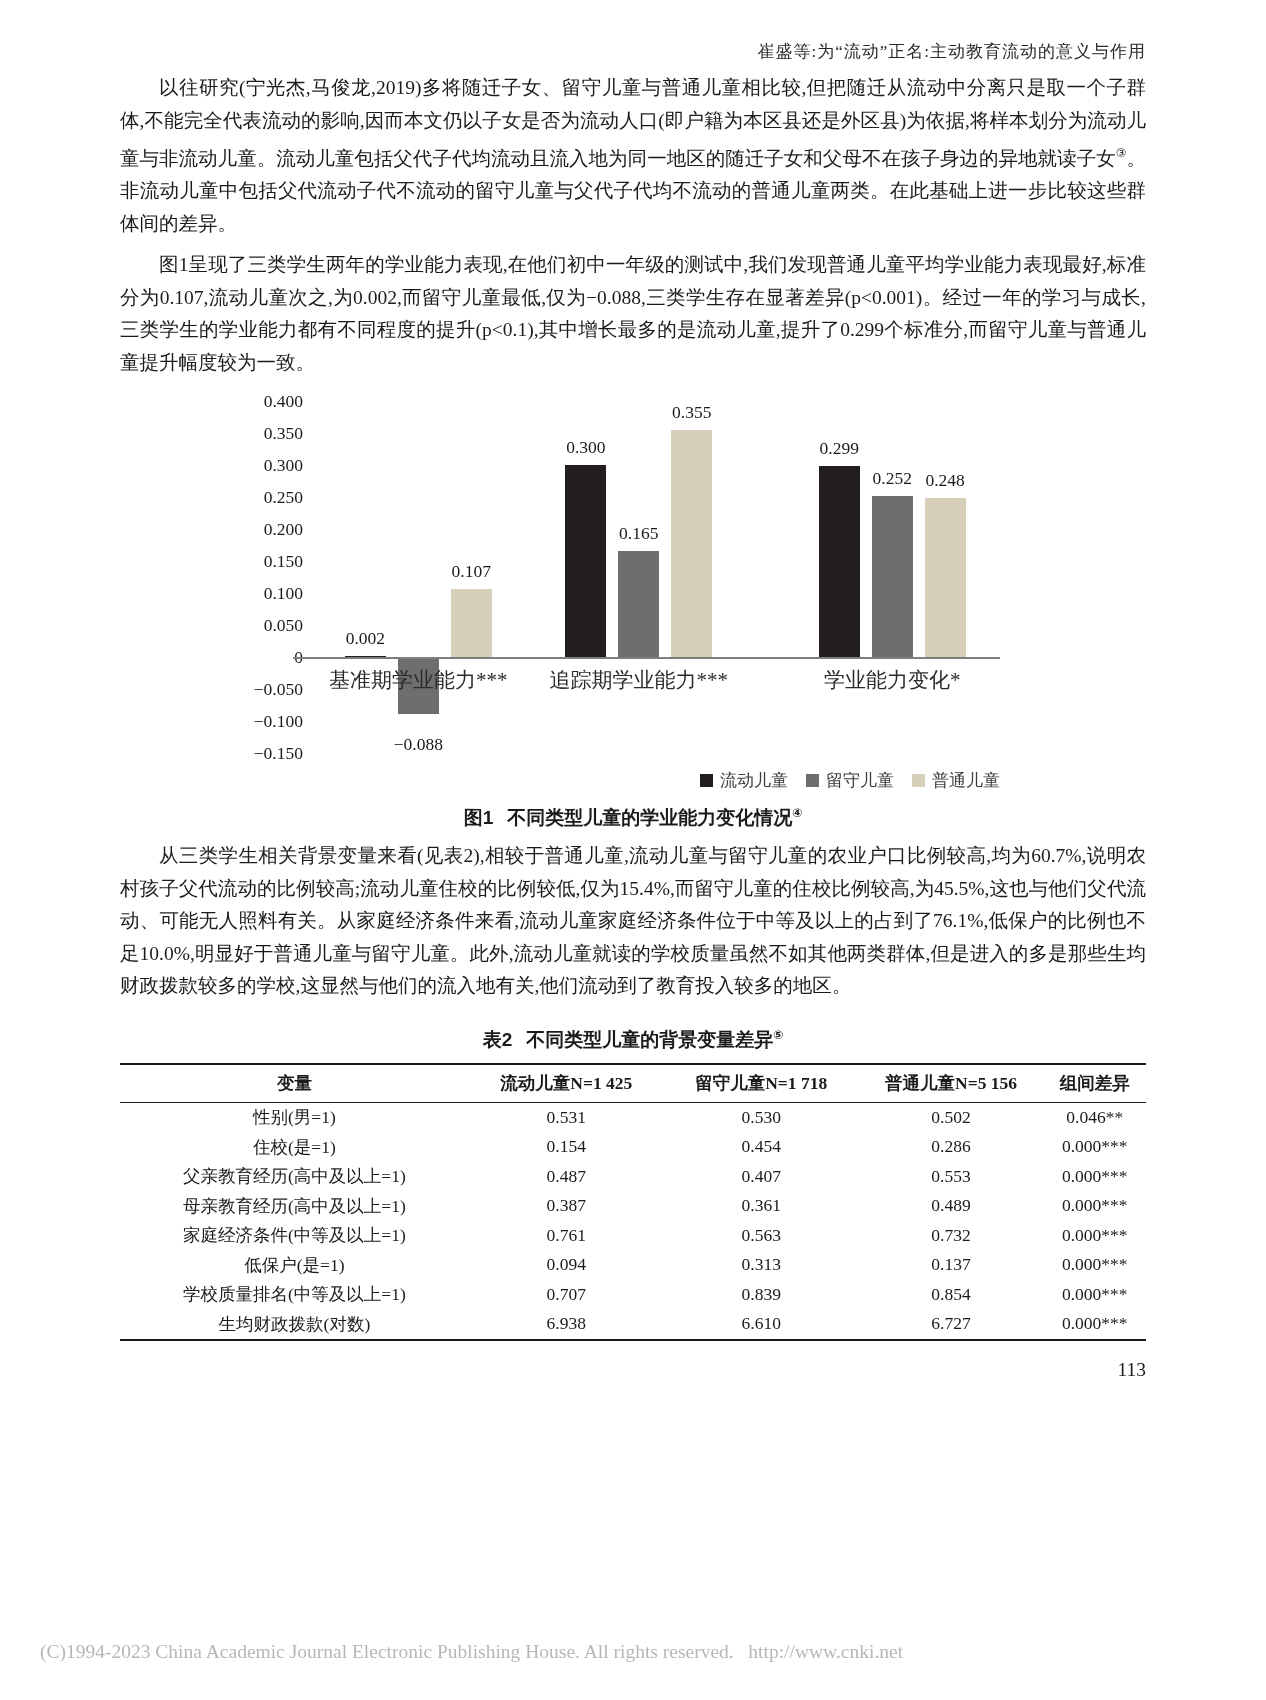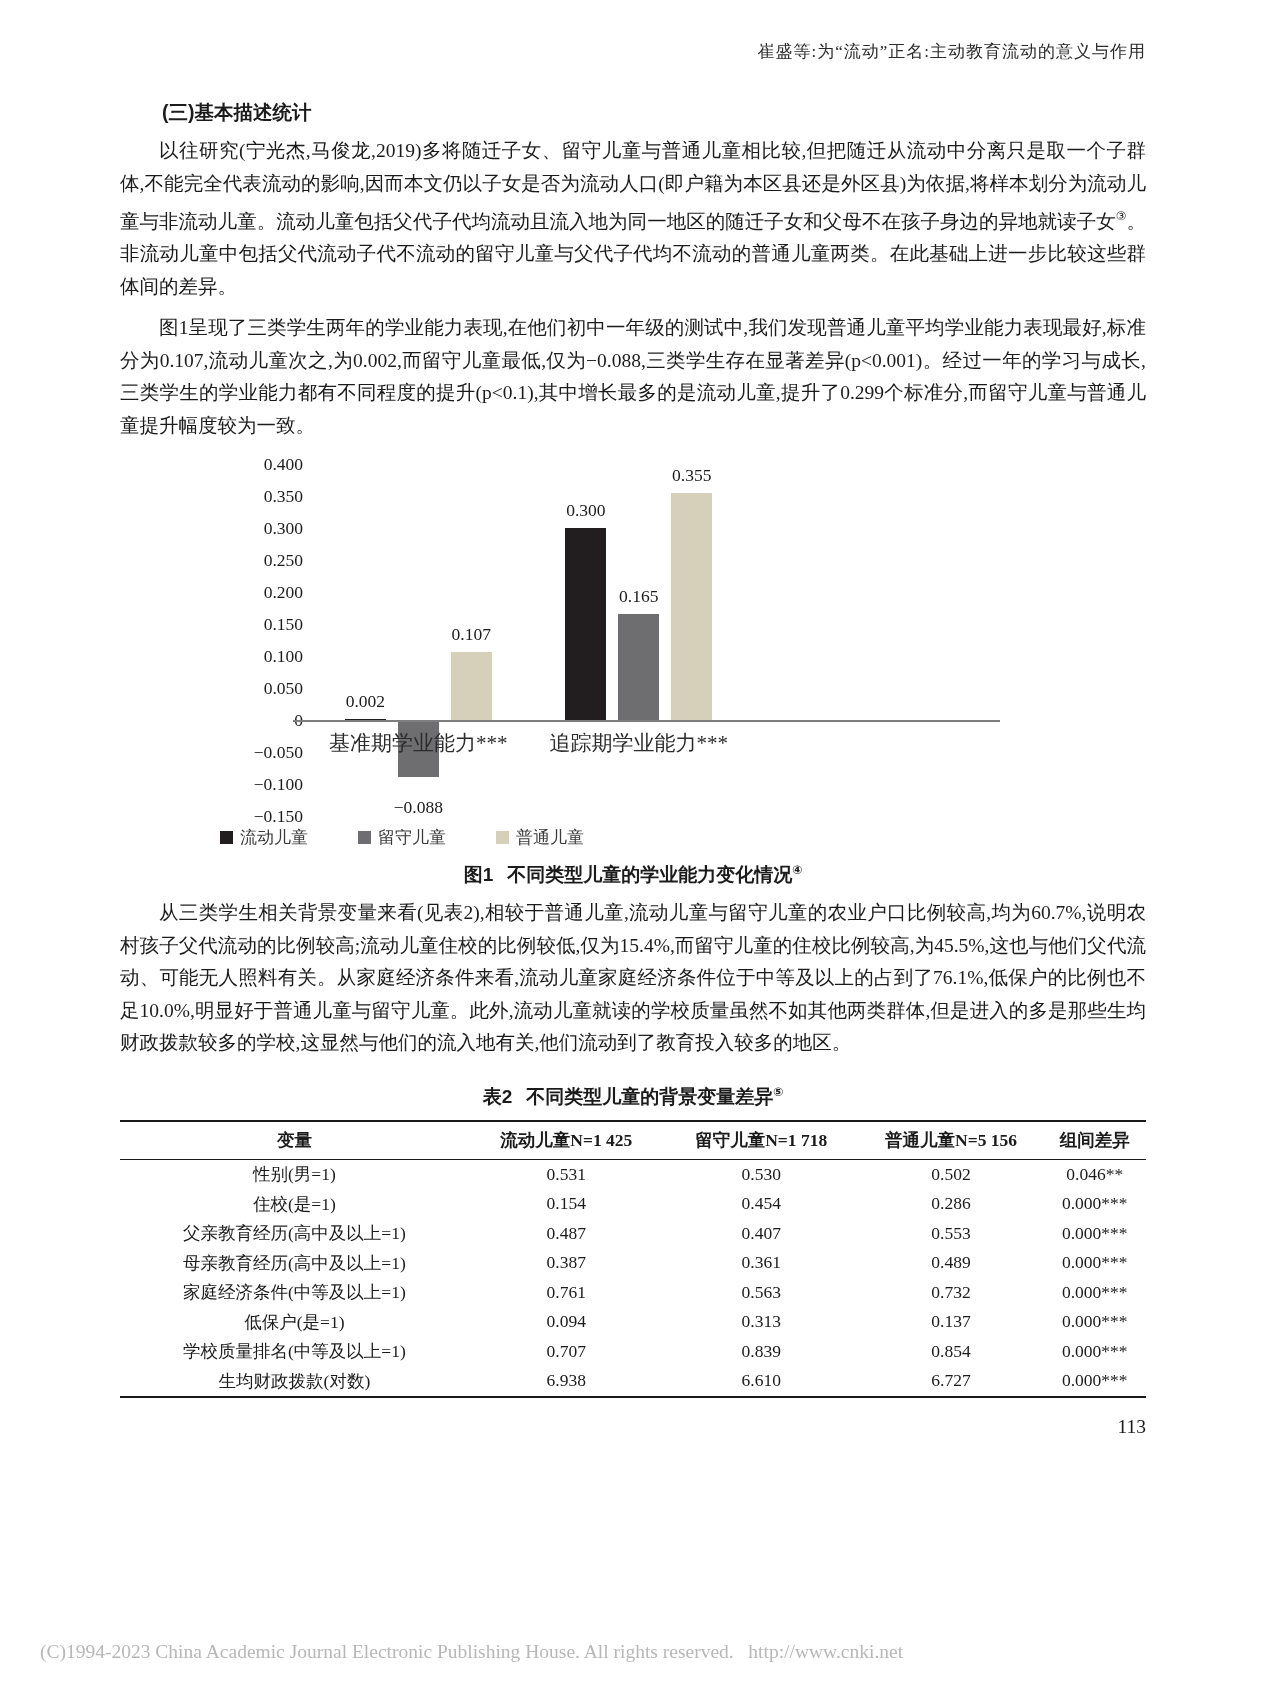--- a/index.html
+++ b/index.html
@@ -40,21 +40,21 @@
   .group { position:absolute; top:0; height:100%; width:21%; }
   .bar { position:absolute; z-index:1; }
   .vlabel {
     position:absolute; transform:translateX(-50%); z-index:4;
     font-size:17.5px; white-space:nowrap;
   }
   .cat {
     position:absolute; left:50%; transform:translateX(-50%); z-index:5;
     font-size:21px; white-space:nowrap; color:#2b2b2b;
   }
-  .legend { margin-left:100px; width:780px; margin-top:10px; display:flex; justify-content:flex-start; gap:50px; }
+  .legend { margin-left:100px; width:780px; margin-top:16px; display:flex; justify-content:flex-end; gap:18px; }
   .legend-item { display:flex; align-items:center; gap:7px; font-size:17px; color:#3a3a3a; }
   .swatch { width:13px; height:13px; display:inline-block; }
   .fig-caption {
     margin-top:13px; text-align:center;
     font-family:"Liberation Sans","DejaVu Sans",sans-serif; font-weight:700; font-size:19px;
   }
   .fig-caption .cap-text { margin-left:14px; }
 
   
   .table-caption {
@@ -78,21 +78,20 @@
     position:absolute; left:40px; top:1641px;
     font-size:19.5px; color:#b7b7b7; white-space:pre;
   }
 </style>
 </head>
 <body>
 
 <div class="content">
   <div class="running-head">崔盛等:为“流动”正名:主动教育流动的意义与作用</div>
 
-  <div class="section-heading">(三)基本描述统计</div>
 
   <p class="body"><span>以往研究(宁光杰,马俊龙,2019)多将随迁子女、留守儿童与普通儿童相比较,但把随迁从流动中分离只是取一个子群体,不能完全代表流动的影响,因而本文仍以子女是否为流动人口(即户籍为本区县还是外区县)为依据,将样本划分为流动儿童与非流动儿童。流动儿童包括父代子代均流动且流入地为同一地区的随迁子女和父母不在孩子身边的异地就读子女</span><sup class="note">③</sup><span>。非流动儿童中包括父代流动子代不流动的留守儿童与父代子代均不流动的普通儿童两类。在此基础上进一步比较这些群体间的差异。</span></p>
 
   <p class="body">图1呈现了三类学生两年的学业能力表现,在他们初中一年级的测试中,我们发现普通儿童平均学业能力表现最好,标准分为0.107,流动儿童次之,为0.002,而留守儿童最低,仅为−0.088,三类学生存在显著差异(p&lt;0.001)。经过一年的学习与成长,三类学生的学业能力都有不同程度的提升(p&lt;0.1),其中增长最多的是流动儿童,提升了0.299个标准分,而留守儿童与普通儿童提升幅度较为一致。</p>
 
   <div class="figure-block">
     <div class="chart">
       <div class="yaxis">
           <div class="ytick" style="top: 0px;">0.400</div>
           <div class="ytick" style="top: 32px;">0.350</div>
@@ -120,20 +119,29 @@
           </div>
           <div class="group" style="left: 37.9%;">
             <div class="bar" style="left: 0%; width: 28%; background: rgb(34, 30, 31); top: 64px; height: 192px;"></div>
             <div class="vlabel" style="left: 14%; top: 36px;">0.300</div>
             <div class="bar" style="left: 36%; width: 28%; background: rgb(110, 110, 113); top: 150.4px; height: 105.6px;"></div>
             <div class="vlabel" style="left: 50%; top: 122.4px;">0.165</div>
             <div class="bar" style="left: 72%; width: 28%; background: rgb(214, 208, 186); top: 28.8px; height: 227.2px;"></div>
             <div class="vlabel" style="left: 86%; top: 0.8px;">0.355</div>
             <div class="cat" style="top: 265px;">追踪期学业能力***</div>
           </div>
+          <div class="group" style="left: 74.1%;">
+            <div class="bar" style="left: 0%; width: 28%; background: rgb(34, 30, 31); top: 64.64px; height: 191.36px;"></div>
+            <div class="vlabel" style="left: 14%; top: 36.64px;">0.299</div>
+            <div class="bar" style="left: 36%; width: 28%; background: rgb(110, 110, 113); top: 94.72px; height: 161.28px;"></div>
+            <div class="vlabel" style="left: 50%; top: 66.72px;">0.252</div>
+            <div class="bar" style="left: 72%; width: 28%; background: rgb(214, 208, 186); top: 97.28px; height: 158.72px;"></div>
+            <div class="vlabel" style="left: 86%; top: 69.28px;">0.248</div>
+            <div class="cat" style="top: 265px;">学业能力变化*</div>
+          </div>
         </div>
     </div>
     <div class="legend">
         <div class="legend-item">
           <span class="swatch" style="background: rgb(34, 30, 31);"></span>
           <span>流动儿童</span>
         </div>
         <div class="legend-item">
           <span class="swatch" style="background: rgb(110, 110, 113);"></span>
           <span>留守儿童</span>

